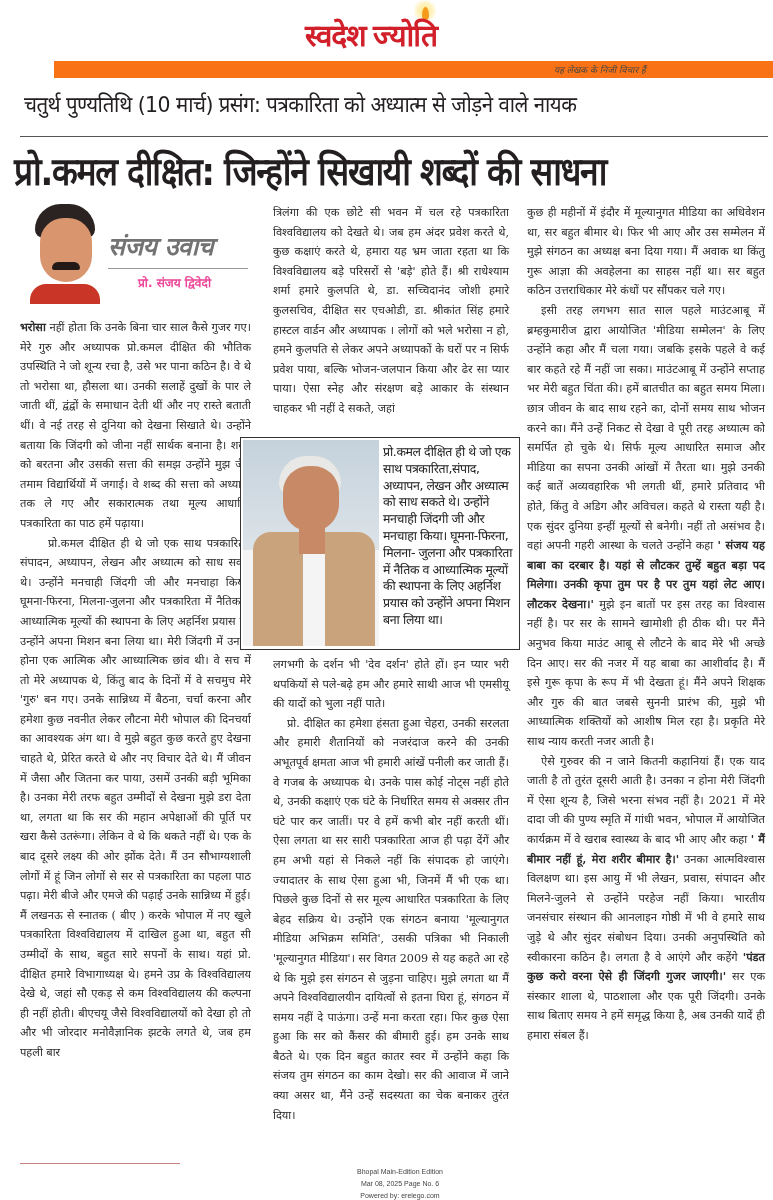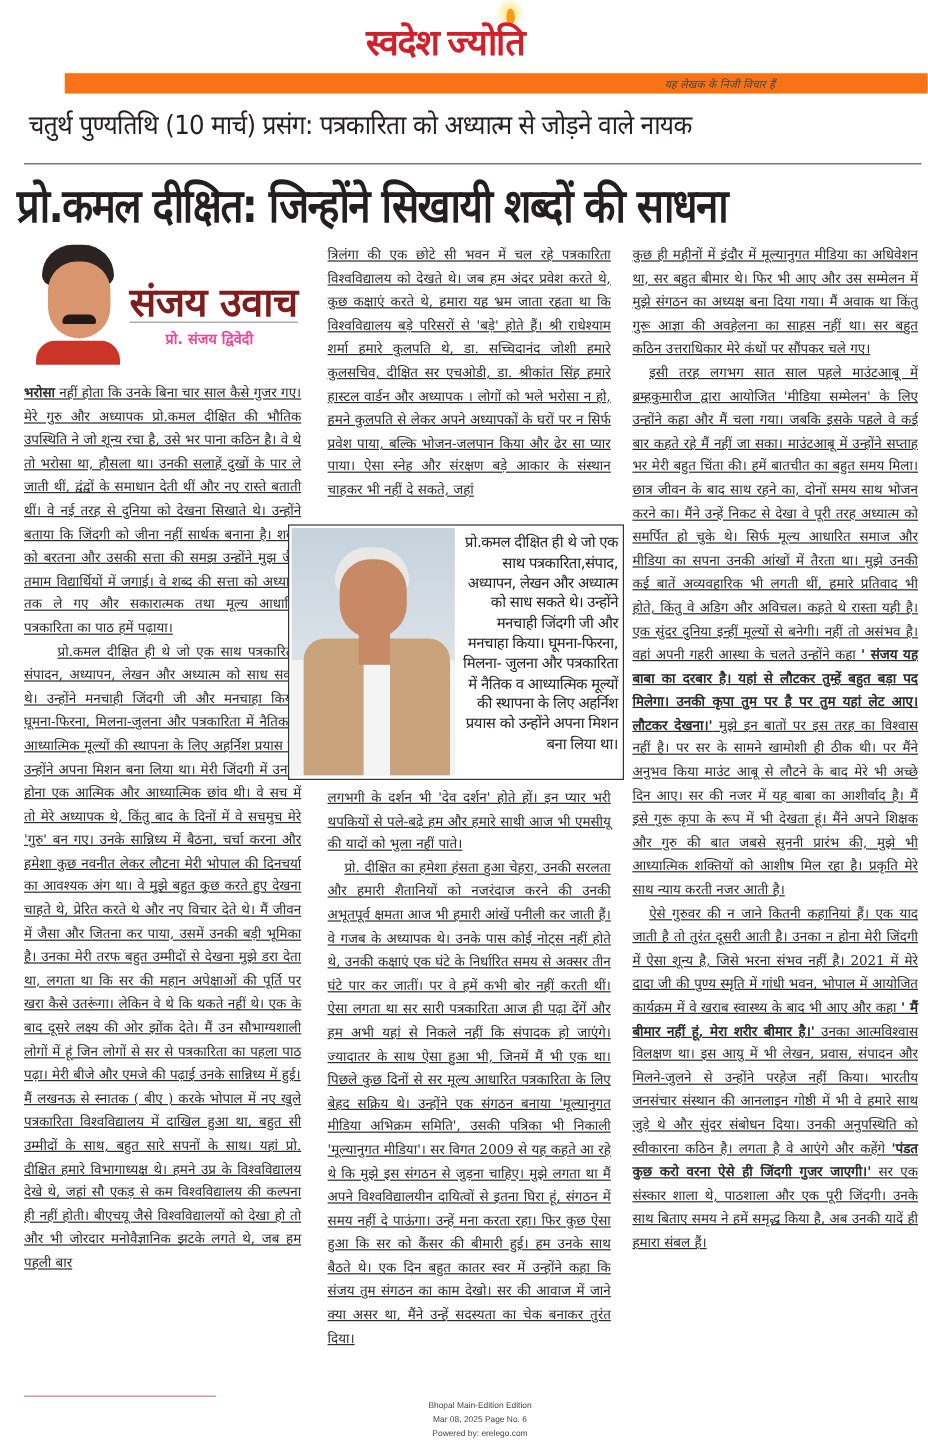--- a/index.html
+++ b/index.html
@@ -12,48 +12,48 @@
   .flame .glow { position:absolute; left:-5px; top:-4px; width:24px; height:24px; border-radius:50%; background: radial-gradient(circle, #ffe680 0%, rgba(255,230,128,0.4) 50%, rgba(255,255,255,0) 70%); }
   .flame .core { position:absolute; left:4px; top:4px; width:7px; height:13px; background:#f59a1b; border-radius: 50% 50% 50% 50% / 65% 65% 35% 35%; }
 
   .opinion-bar { position: absolute; top: 61px; left: 22px; width: 751px; height: 17px; background: #f97316; margin-left: 32px; }
   .opinion-bar span { position: absolute; left: 500px; top: 2px; font-size: 9px; font-style: italic; color: #444; font-family: "DejaVu Serif", serif; }
 
   .kicker { position: absolute; top: 88px; left: 24px; width: 740px; font-size: 22px; color: #231f20; letter-spacing: -0.6px; white-space: nowrap; font-family: "DejaVu Sans", sans-serif; transform: scaleX(0.93); transform-origin: left; }
   .kicker-rule { position: absolute; top: 136px; left: 20px; width: 748px; height: 1px; background: #555; }
   .headline { position: absolute; top: 143px; left: 14px; width: 760px; font-size: 39px; font-weight: bold; color: #231f20; letter-spacing: -1.5px; white-space: nowrap; transform: scaleX(0.86); transform-origin: left; font-family: "DejaVu Sans", sans-serif; }
 
-  .col { position: absolute; font-family: "DejaVu Serif", serif; font-size: 11.2px; line-height: 19.6px; color: #2b2b2b; text-align: justify; text-decoration: underline; }
+  .col { position: absolute; font-family: "DejaVu Serif", serif; font-size: 11.2px; line-height: 19.6px; color: #2b2b2b; text-align: justify; }
   .col p { margin: 0; }
   .col .indent { text-indent: 28px; }
   .col b { font-weight: bold; }
   .col1 { left: 20px; top: 318px; width: 231px; }
   .col2 { left: 273px; top: 203px; width: 236px; }
   .col2b { left: 273px; top: 655px; width: 236px; }
   .col3 { left: 527px; top: 203px; width: 238px; }
 
   .author { position: absolute; left: 20px; top: 202px; width: 230px; height: 105px; }
   .author .face { position: absolute; left: 10px; top: 2px; width: 72px; height: 100px; }
   .author .face .hair { position: absolute; left: 5px; top: 0; width: 60px; height: 34px; background: #2a2321; border-radius: 30px 30px 10px 10px; }
   .author .face .skin { position: absolute; left: 10px; top: 14px; width: 52px; height: 64px; background: #d9956e; border-radius: 24px 24px 26px 26px; }
   .author .face .mus { position: absolute; left: 22px; top: 58px; width: 28px; height: 8px; background: #231a17; border-radius: 8px 8px 3px 3px; }
   .author .face .shirt { position: absolute; left: 0px; top: 80px; width: 70px; height: 20px; background: #c93526; border-radius: 16px 16px 0 0; }
-  .author .col-title { position: absolute; left: 88px; top: 26px; font-size: 33px; font-weight: bold; color: #7f1d1d; letter-spacing: -0.5px; white-space: nowrap; }
+  .author .col-title { position: absolute; left: 88px; top: 26px; font-size: 25px; font-weight: bold; color: #737373; letter-spacing: -0.5px; white-space: nowrap; font-style: italic; }
   .author .rule { position: absolute; left: 88px; top: 66px; width: 140px; height: 1px; background: #999; }
   .author .byline { position: absolute; left: 118px; top: 72px; font-size: 12px; font-weight: bold; color: #ec4899; white-space: nowrap; }
 
   .photo-box { position: absolute; left: 240px; top: 437px; width: 280px; height: 213px; border: 1.5px solid #333; background: #fff; }
   .photo { position: absolute; left: 2px; top: 2px; width: 136px; height: 206px; background: linear-gradient(#c5d2dc, #dfe5ea 60%, #c8d0d6); overflow: hidden; }
   .photo .hair { position:absolute; left:36px; top:16px; width:62px; height:40px; background:#e8e8e6; border-radius: 30px 30px 14px 14px; }
   .photo .face { position:absolute; left:40px; top:26px; width:56px; height:66px; background:#c88a66; border-radius: 26px 26px 28px 28px; }
   .photo .shirt { position:absolute; left:0; top:110px; width:136px; height:100px; background:#f4f4f4; }
   .photo .vest-l { position:absolute; left:10px; top:92px; width:50px; height:120px; background:#c8a37c; border-radius: 18px 0 0 0; }
   .photo .vest-r { position:absolute; left:82px; top:92px; width:50px; height:120px; background:#c8a37c; border-radius: 0 18px 0 0; }
   .photo .neck { position:absolute; left:56px; top:84px; width:26px; height:30px; background:#c88a66; }
-  .pull-quote { position: absolute; left: 142px; top: 6px; width: 132px; font-size: 12.4px; line-height: 16.8px; text-align: right; color: #222; font-family: "DejaVu Sans", sans-serif; letter-spacing: -0.4px; }
+  .pull-quote { position: absolute; left: 142px; top: 6px; width: 132px; font-size: 12.4px; line-height: 16.8px; text-align: left; color: #222; font-family: "DejaVu Sans", sans-serif; letter-spacing: -0.4px; }
 
   .footer-rule { position: absolute; left: 20px; top: 1163px; width: 160px; height: 1px; background: #c98080; }
   .footer { position: absolute; left: 340px; top: 1166px; width: 120px; text-align: center; font-family: "Liberation Sans", sans-serif; font-size: 7px; line-height: 12px; color: #444; }
 </style>
 </head>
 <body>
 
 <div class="masthead">
   <div class="flame">
       <div class="glow"></div>

